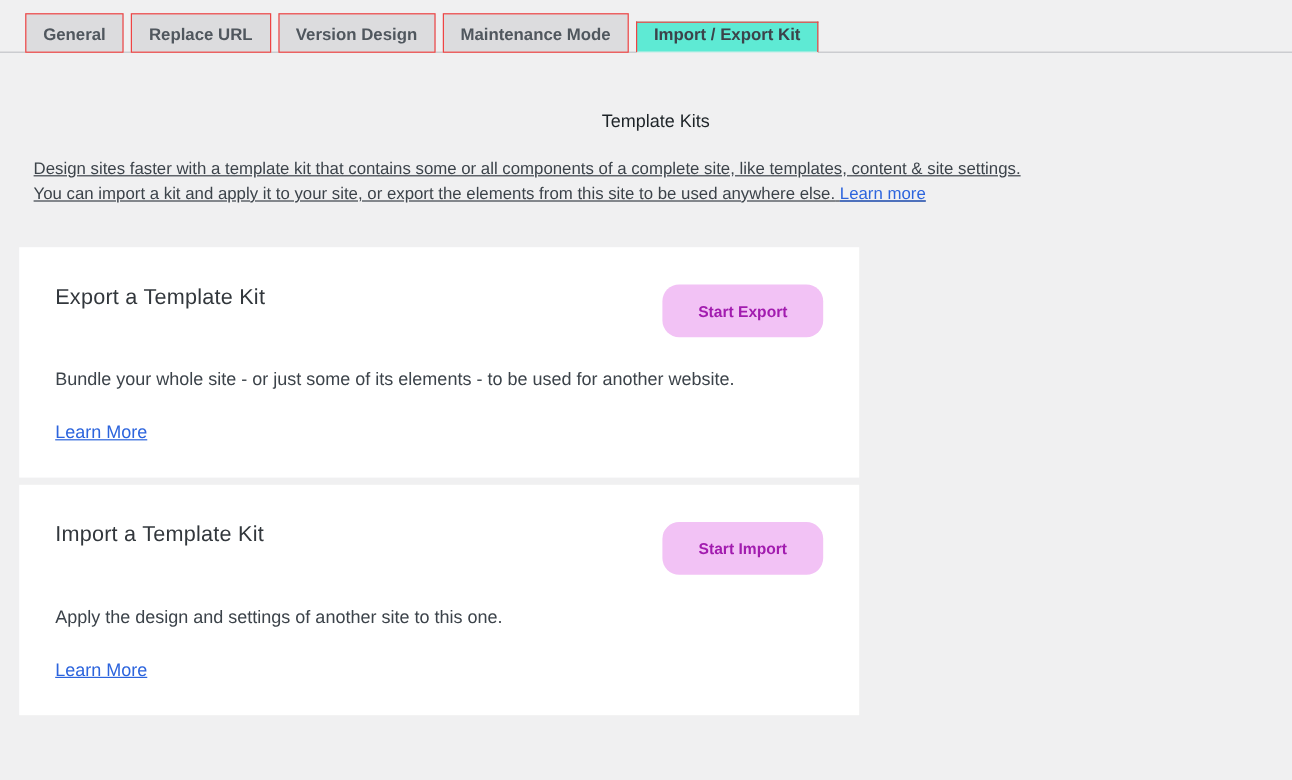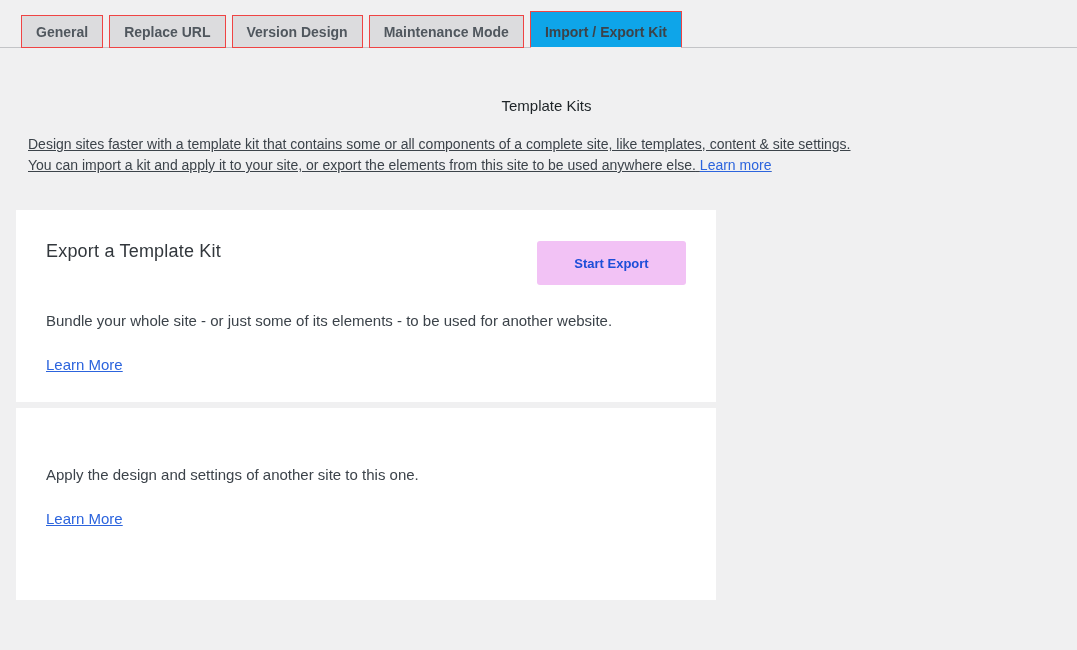--- a/index.html
+++ b/index.html
@@ -27,24 +27,24 @@
     margin-bottom: -1px;
     padding: 9px 14px 8px;
     font-size: 14px;
     font-weight: 600;
     color: #50575e;
     cursor: pointer;
     white-space: nowrap;
     line-height: 1;
   }
   .tab.active {
-    background: #0ea5e9;
+    background: #5eead4;
     border-bottom-color: #f0f0f1;
     color: #3c434a;
-    padding-top: 13px;
+    padding-top: 2px;
   }
 
   
   .intro-title {
     margin: 49px 0 0 16px;
     font-size: 15px;
     font-weight: 400;
     color: #1d2327;
     text-align: center;
   }
@@ -82,30 +82,30 @@
   }
   .card-title {
     margin: 0;
     font-size: 18px;
     font-weight: 400;
     color: #32373c;
     line-height: 1.2;
     letter-spacing: 0.2px;
   }
   .card-btn {
-    width: 149px;
+    width: 134px;
     height: 44px;
     flex: 0 0 auto;
     background: #f2c2f5;
     border: none;
-    border-radius: 3px;
+    border-radius: 14px;
     font-family: "Liberation Sans", sans-serif;
     font-size: 13px;
     font-weight: 600;
-    color: #1d4ed8;
+    color: #a21caf;
     cursor: pointer;
   }
   .card-desc {
     margin: 27px 0 0;
     font-size: 15px;
     color: #3c434a;
     line-height: 1.2;
   }
   .card-link {
     display: inline-block;
@@ -137,17 +137,21 @@
   <div class="card">
     <div class="card-head">
       <h2 class="card-title">Export a Template Kit</h2>
       <button class="card-btn">Start Export</button>
     </div>
     <p class="card-desc">Bundle your whole site - or just some of its elements - to be used for another website.</p>
     <a class="link card-link">Learn More</a>
   </div>
 
   <div class="card">
+    <div class="card-head">
+      <h2 class="card-title">Import a Template Kit</h2>
+      <button class="card-btn">Start Import</button>
+    </div>
     <p class="card-desc">Apply the design and settings of another site to this one.</p>
     <a class="link card-link">Learn More</a>
   </div>
 
 </div>
 
 </body></html>

